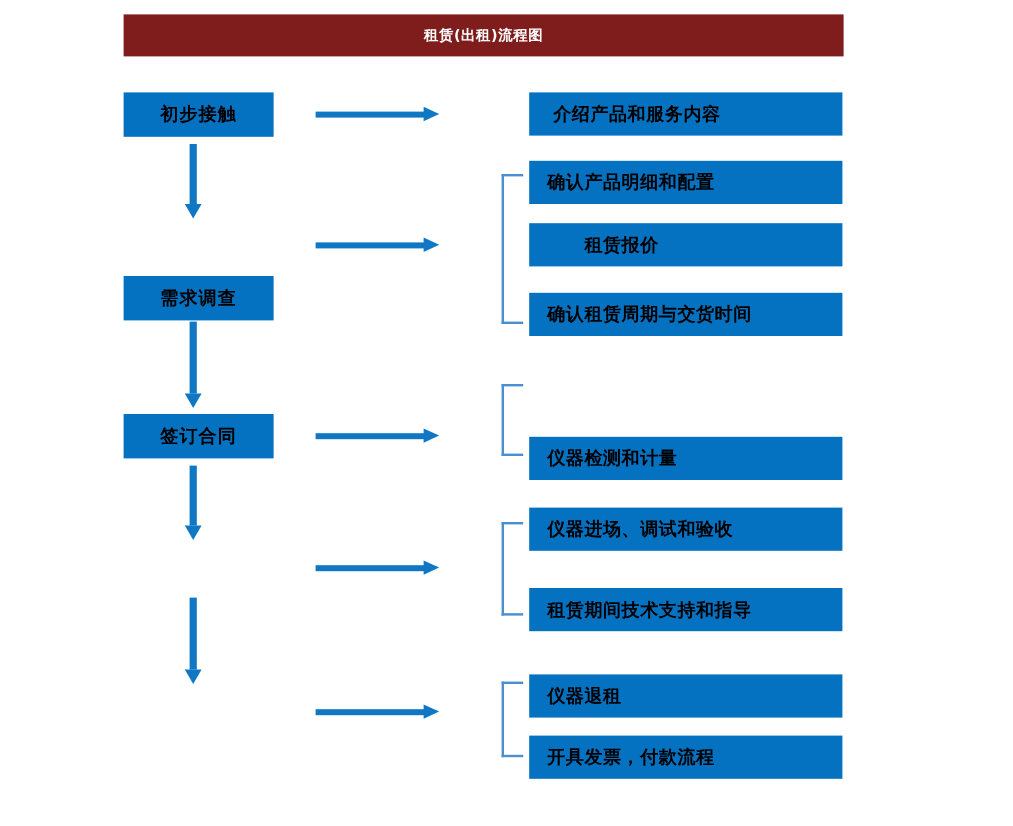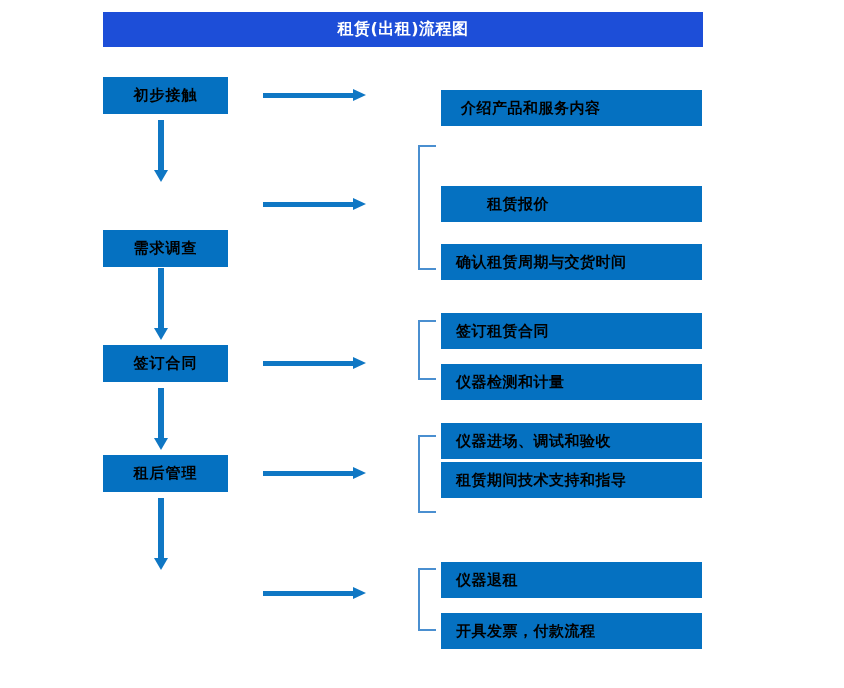--- a/index.html
+++ b/index.html
@@ -16,23 +16,23 @@
     overflow: hidden;
   }
 
   
   .title-bar {
     position: absolute;
     left: 103px;
     top: 12px;
     width: 600px;
     height: 35px;
-    background: #1d4ed8;
+    background: #7f1d1d;
     color: #ffffff;
-    font-size: 16px;
+    font-size: 12px;
     font-weight: bold;
     display: flex;
     align-items: center;
     justify-content: center;
     letter-spacing: 0.5px;
   }
 
   
   .box {
     position: absolute;
@@ -127,21 +127,20 @@
 <div id="canvas">
 
   <div class="title-bar">租赁(出租)流程图</div>
 
   <div class="box left-box" style="top:77px;">初步接触</div>
 
   <div class="box left-box" style="top:186px;margin-top:44px;">需求调查</div>
 
   <div class="box left-box" style="top:345px;">签订合同</div>
 
-  <div class="box left-box" style="top:455px;">租后管理</div>
 
 
   <div class="v-arrow" style="top:120px; height:62px;">
     <div class="shaft" style="height:50px;"></div>
     <div class="head"></div>
   </div>
 
   <div class="v-arrow" style="top:268px; height:72px;">
     <div class="shaft" style="height:60px;"></div>
     <div class="head"></div>
@@ -183,27 +182,27 @@
   </div>
 
   <div class="bracket" style="top:145px; height:125px;"></div>
 
   <div class="bracket" style="top:320px; height:60px;"></div>
 
   <div class="bracket" style="top:435px; height:78px;"></div>
 
   <div class="bracket" style="top:568px; height:63px;"></div>
 
-  <div class="box right-box" style="top:90px;padding-left:20px;">介绍产品和服务内容</div>
-
+  <div class="box right-box" style="top:77px;padding-left:20px;">介绍产品和服务内容</div>
+
+  <div class="box right-box" style="top:134px;">确认产品明细和配置</div>
   <div class="box right-box" style="top:186px;padding-left:46px;">租赁报价</div>
   <div class="box right-box" style="top:244px;">确认租赁周期与交货时间</div>
 
-  <div class="box right-box" style="top:313px;">签订租赁合同</div>
   <div class="box right-box" style="top:364px;">仪器检测和计量</div>
 
   <div class="box right-box" style="top:423px;">仪器进场、调试和验收</div>
-  <div class="box right-box" style="top:462px;">租赁期间技术支持和指导</div>
+  <div class="box right-box" style="top:490px;">租赁期间技术支持和指导</div>
 
   <div class="box right-box" style="top:562px;">仪器退租</div>
   <div class="box right-box" style="top:613px;">开具发票，付款流程</div>
 
 </div>
 
 </body></html>

